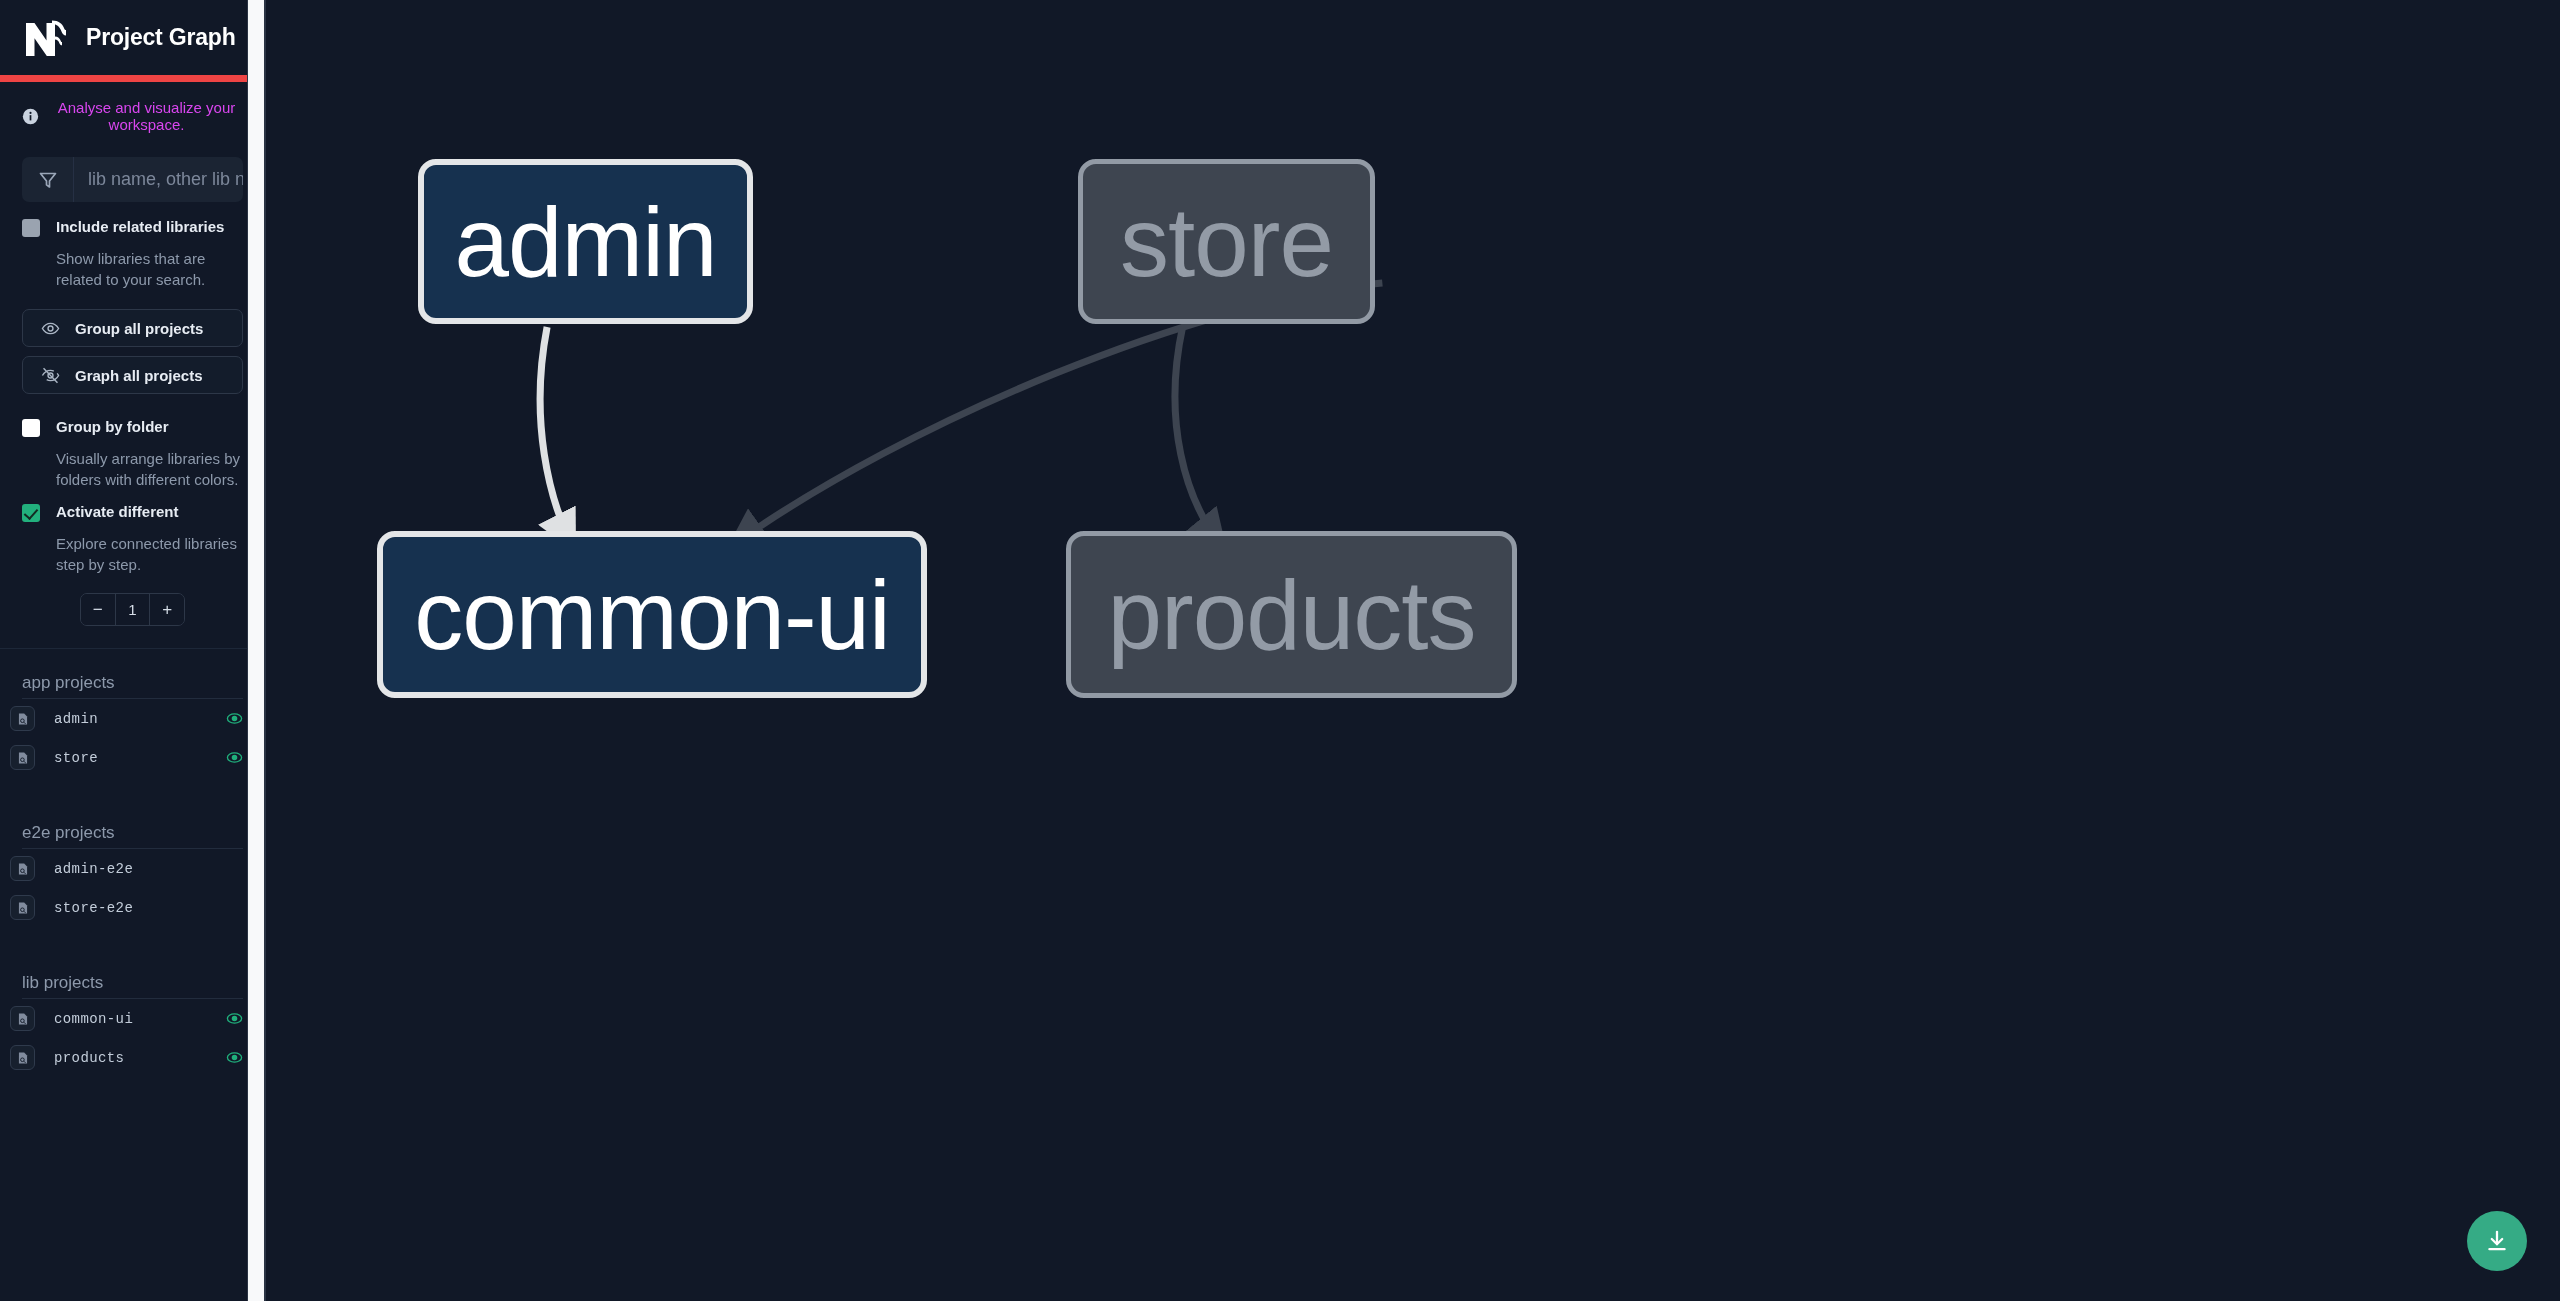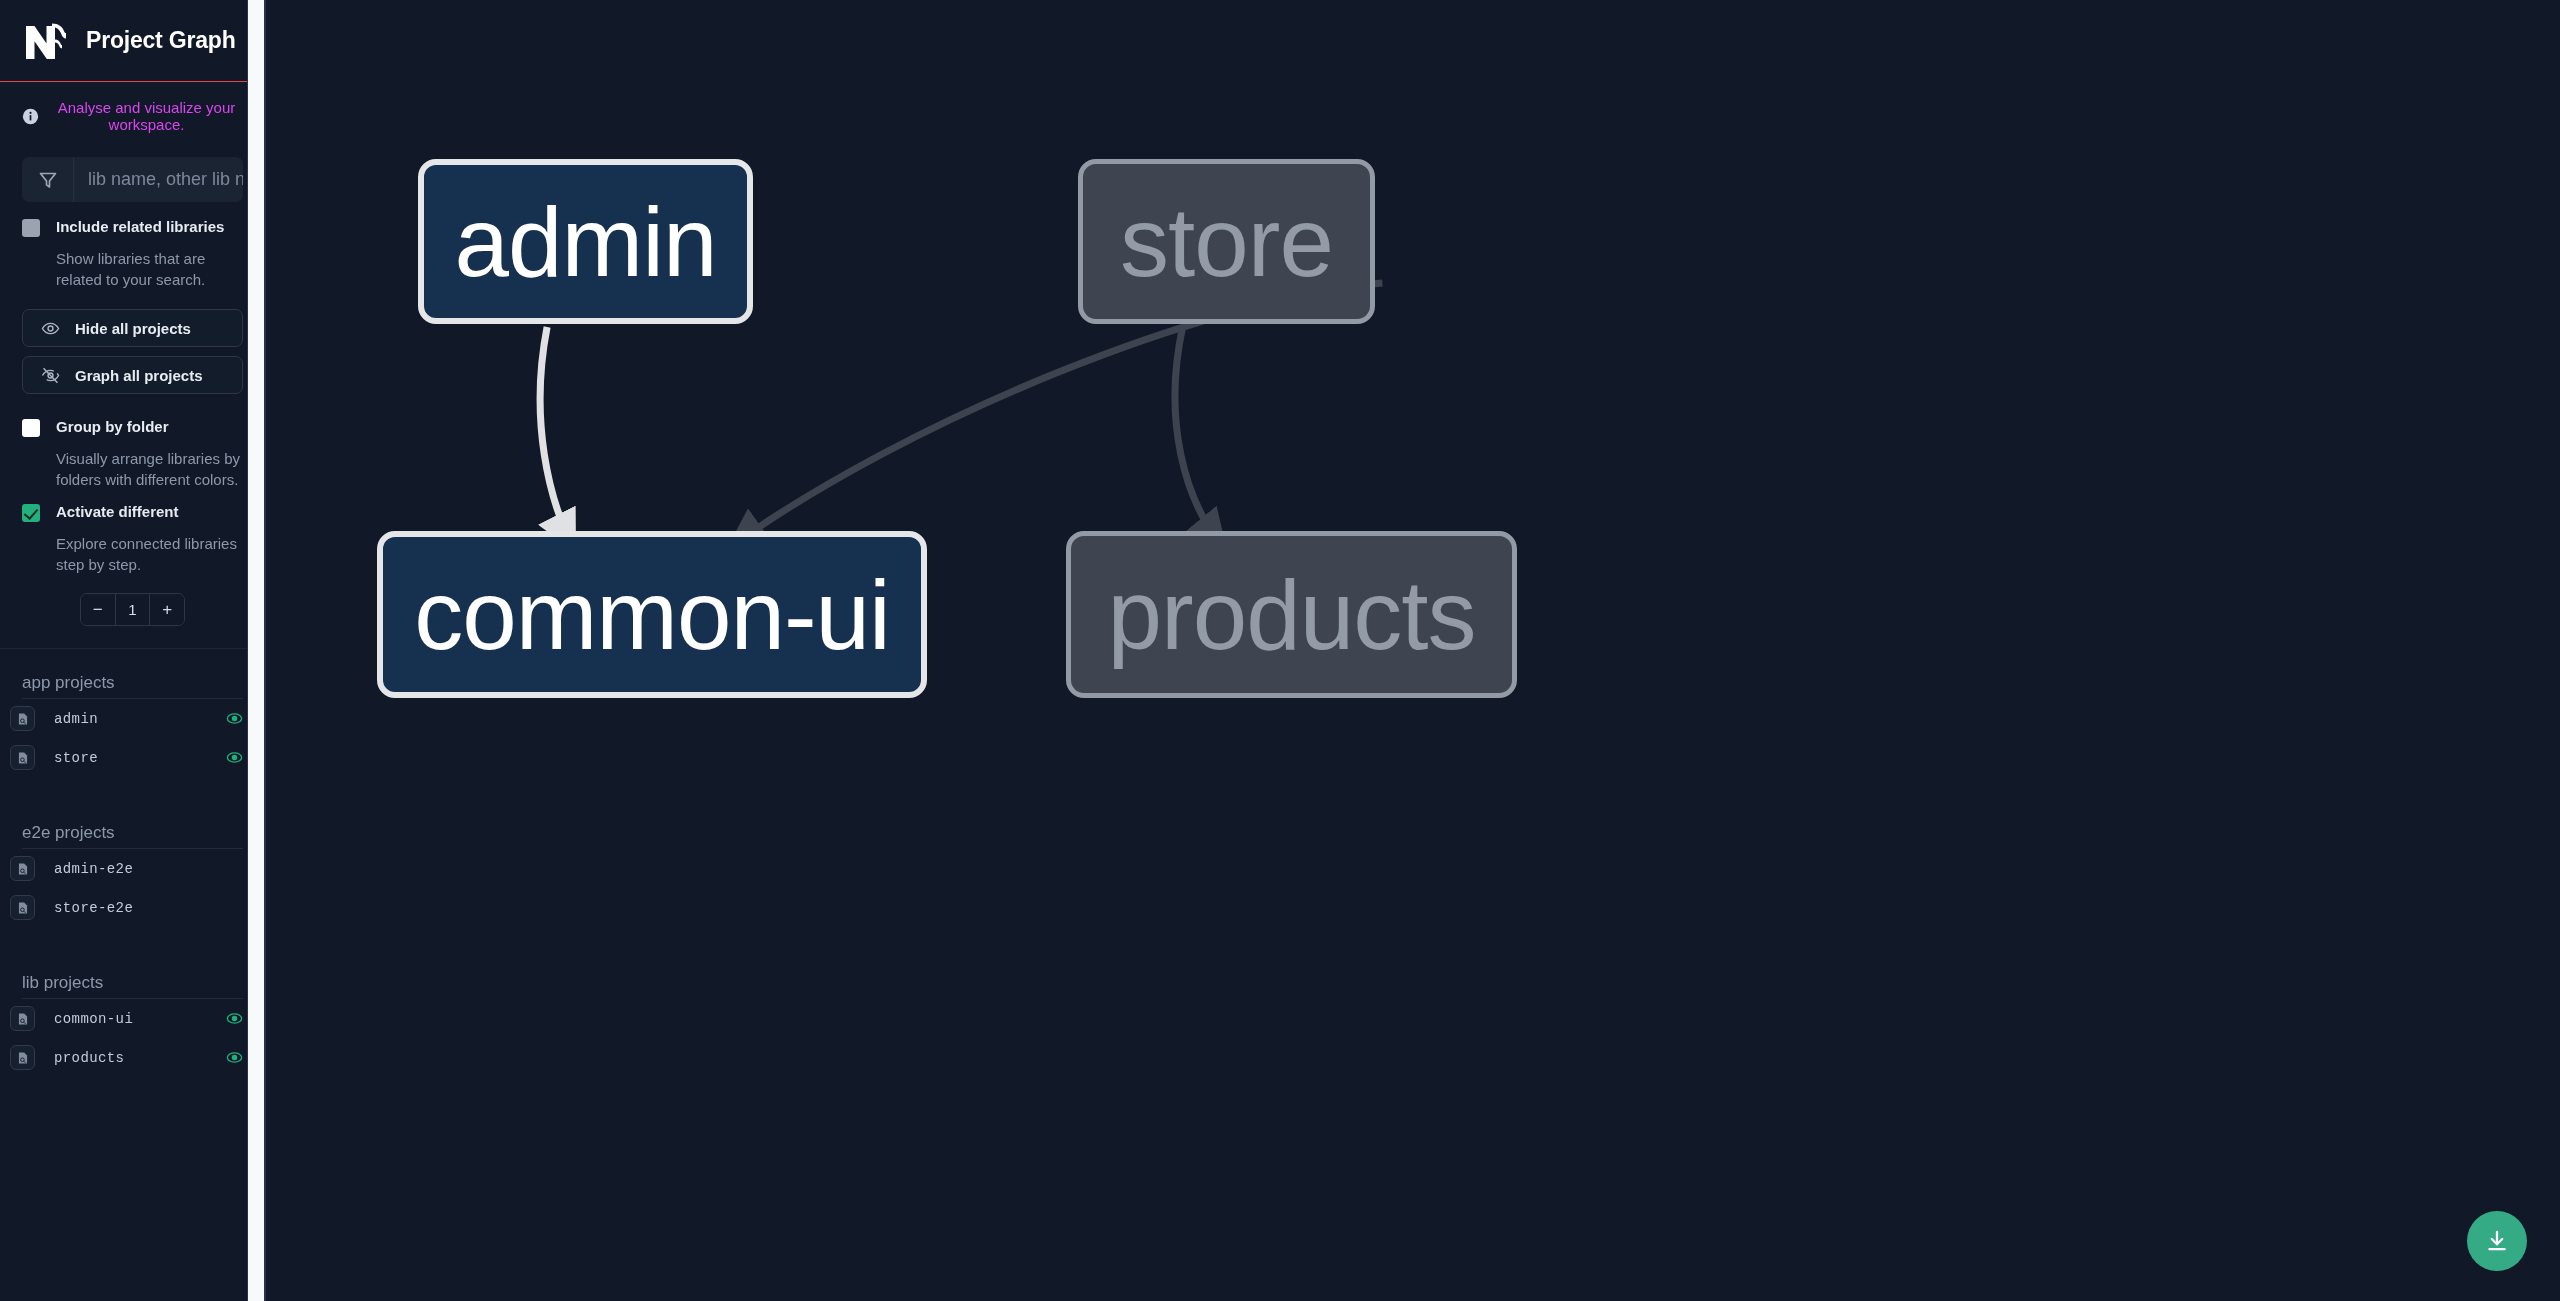--- a/index.html
+++ b/index.html
@@ -23,21 +23,21 @@
     position: absolute; top: 0; right: 0; width: 18px; height: 1301px;
     background: #f8f9fa;
     border-left: 1px solid #2b3444;
     border-right: 1px solid #2b3444;
   }
   .sidebar-inner { width: 265px; }
 
   .sb-header {
     height: 82px; display: flex; align-items: center;
     padding: 0 24px; gap: 14px;
-    border-bottom: 1px solid #ef4444;
+    border-bottom: 7px solid #ef4444;
   }
   .nx-logo { width: 48px; height: 40px; flex: 0 0 48px; display:block; }
   .sb-title {
     color: #ffffff; font-size: 23px; font-weight: bold; letter-spacing: -0.2px;
     white-space: nowrap;
   }
   .monitor-icon { width: 22px; height: 22px; display:block; color:#2bb58b; }
 
   .sb-tagline {
     display: flex; align-items: center; gap: 11px;
@@ -219,21 +219,21 @@
 
       <div class="btn-group-gap"></div>
 
       <div class="big-btn">
         <span>
           <svg viewBox="0 0 24 24" fill="none" stroke="currentColor" stroke-width="1.8">
             <path d="M1.8 12S5.5 5.5 12 5.5 22.2 12 22.2 12 18.5 18.5 12 18.5 1.8 12 1.8 12z"></path>
             <circle cx="12" cy="12" r="3.1"></circle>
           </svg>
         </span>
-        <span>Hide all projects</span>
+        <span>Group all projects</span>
       </div>
 
       <div class="big-btn">
         <span>
           <svg viewBox="0 0 24 24" fill="none" stroke="currentColor" stroke-width="1.8">
             <path d="M1.8 12S5.5 5.5 12 5.5c1.6 0 3 .4 4.2 1M20.4 9.3c1.2 1.4 1.8 2.7 1.8 2.7S18.5 18.5 12 18.5c-1.9 0-3.5-.55-4.8-1.3"></path>
             <circle cx="12" cy="12" r="3.1"></circle>
             <path d="M3.2 2.8l17.6 18.4"></path>
           </svg>
         </span>

